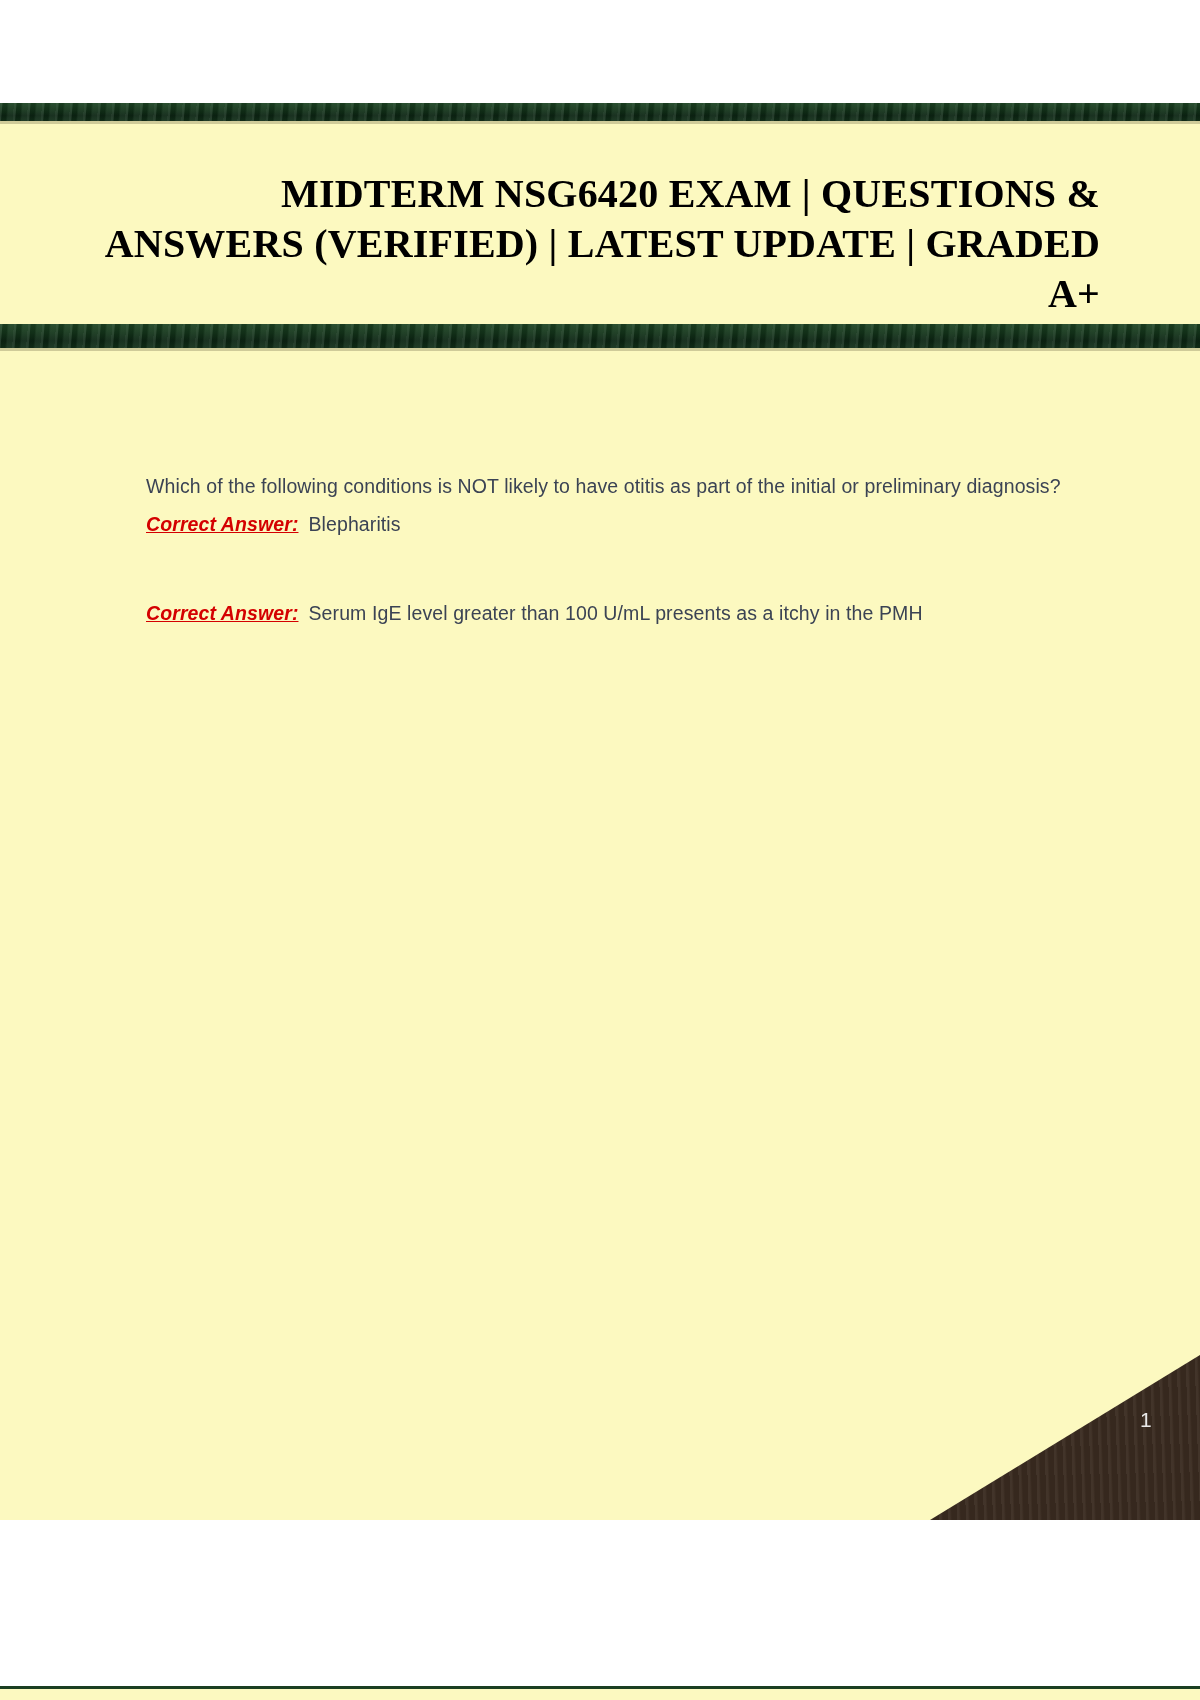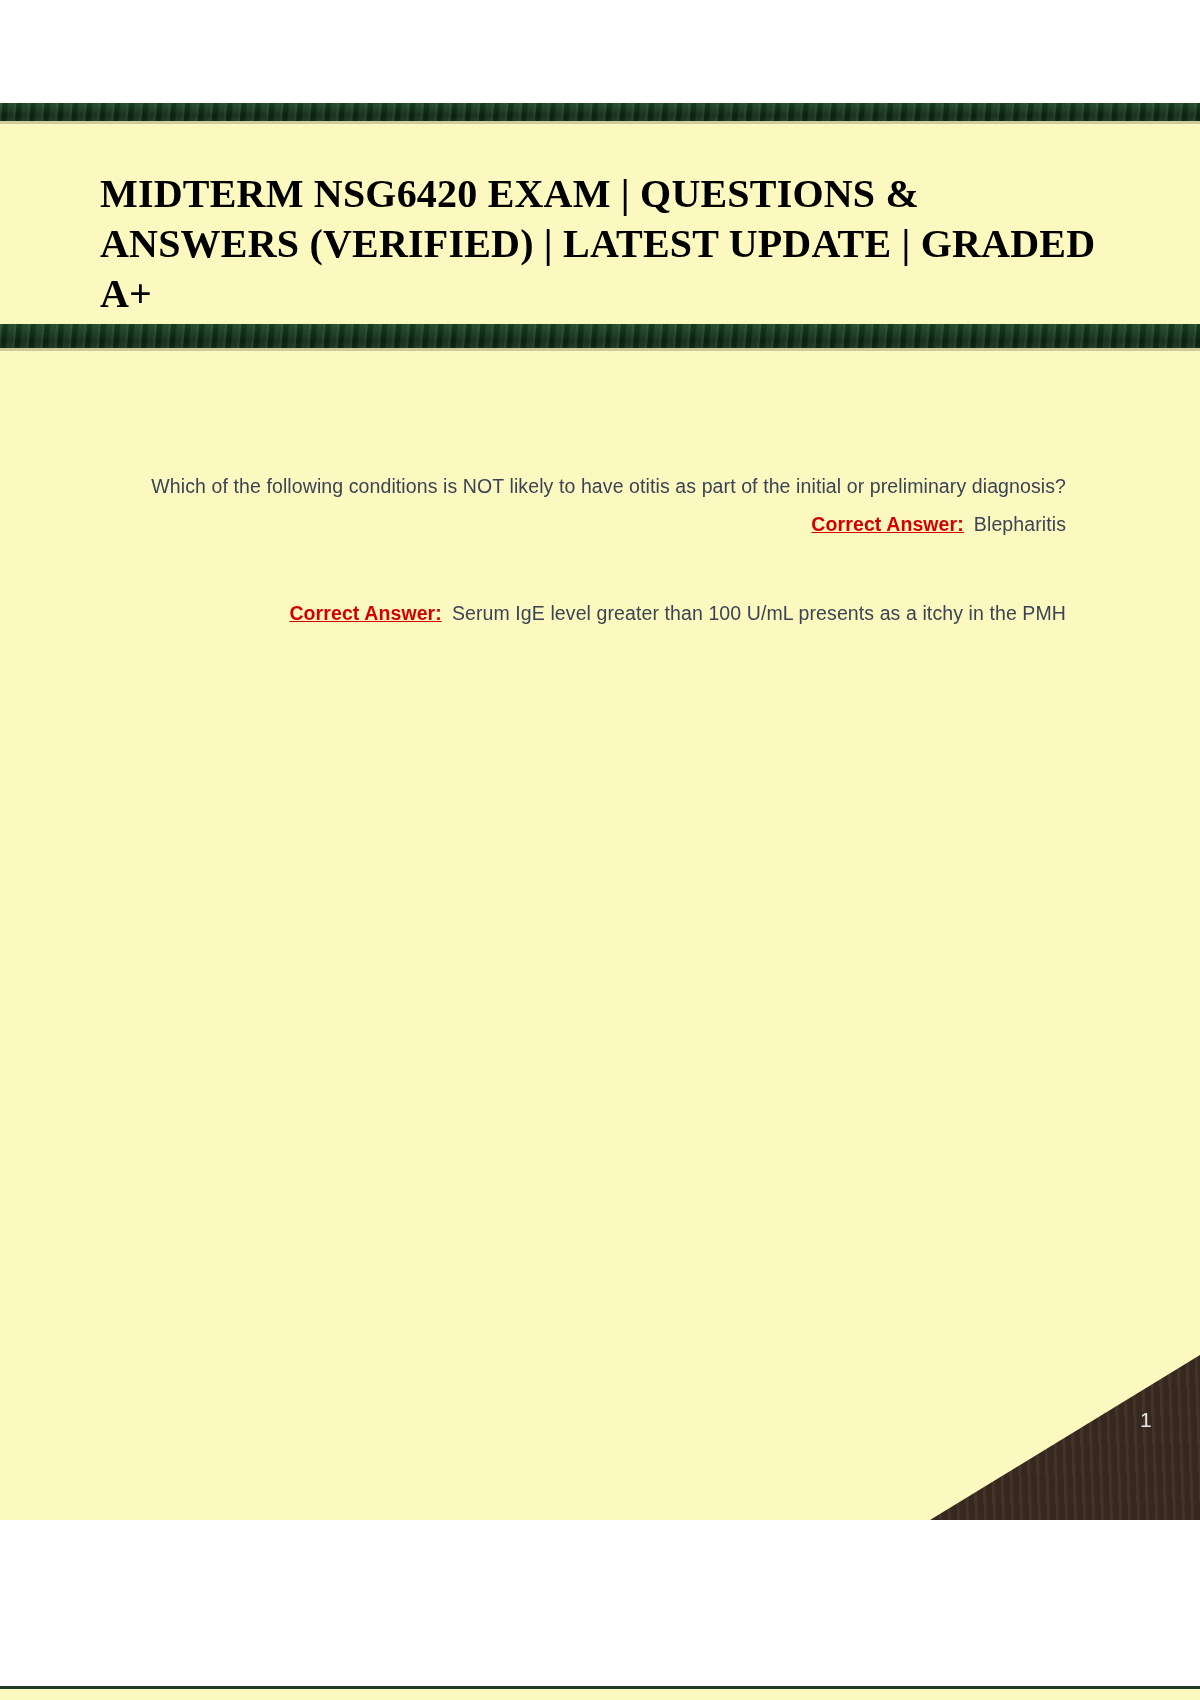--- a/index.html
+++ b/index.html
@@ -88,55 +88,55 @@
     display: flex;
     align-items: center;
     justify-content: center;
   }
   .doc-title {
     font-family: "Liberation Serif", serif;
     font-weight: bold;
     font-size: 40px;
     line-height: 1.25;
     color: #000000;
-    text-align: left;
+    text-align: right;
     width: 1000px;
     letter-spacing: 0.2px;
     margin-top: 39px;
   }
 
   
   .content {
     position: absolute;
     left: 146px;
     top: 470px;
     width: 920px;
   }
 
   .qa-block {
     margin-bottom: 56px;
-    text-align: right;
   }
   .question {
     font-size: 19.5px;
     line-height: 1.72;
     color: #3b4354;
     margin: 0 0 4px 0;
     letter-spacing: 0.1px;
   }
   .answer-line {
     font-size: 19.5px;
     line-height: 1.72;
     color: #3b4354;
     margin: 0;
     letter-spacing: 0.1px;
   }
   .answer-label {
     color: #d40000;
     font-weight: bold;
+    font-style: italic;
     text-decoration: underline;
     margin-right: 10px;
     white-space: nowrap;
   }
 
   
   .corner-triangle {
     position: absolute;
     right: 0;
     top: 1355px;

